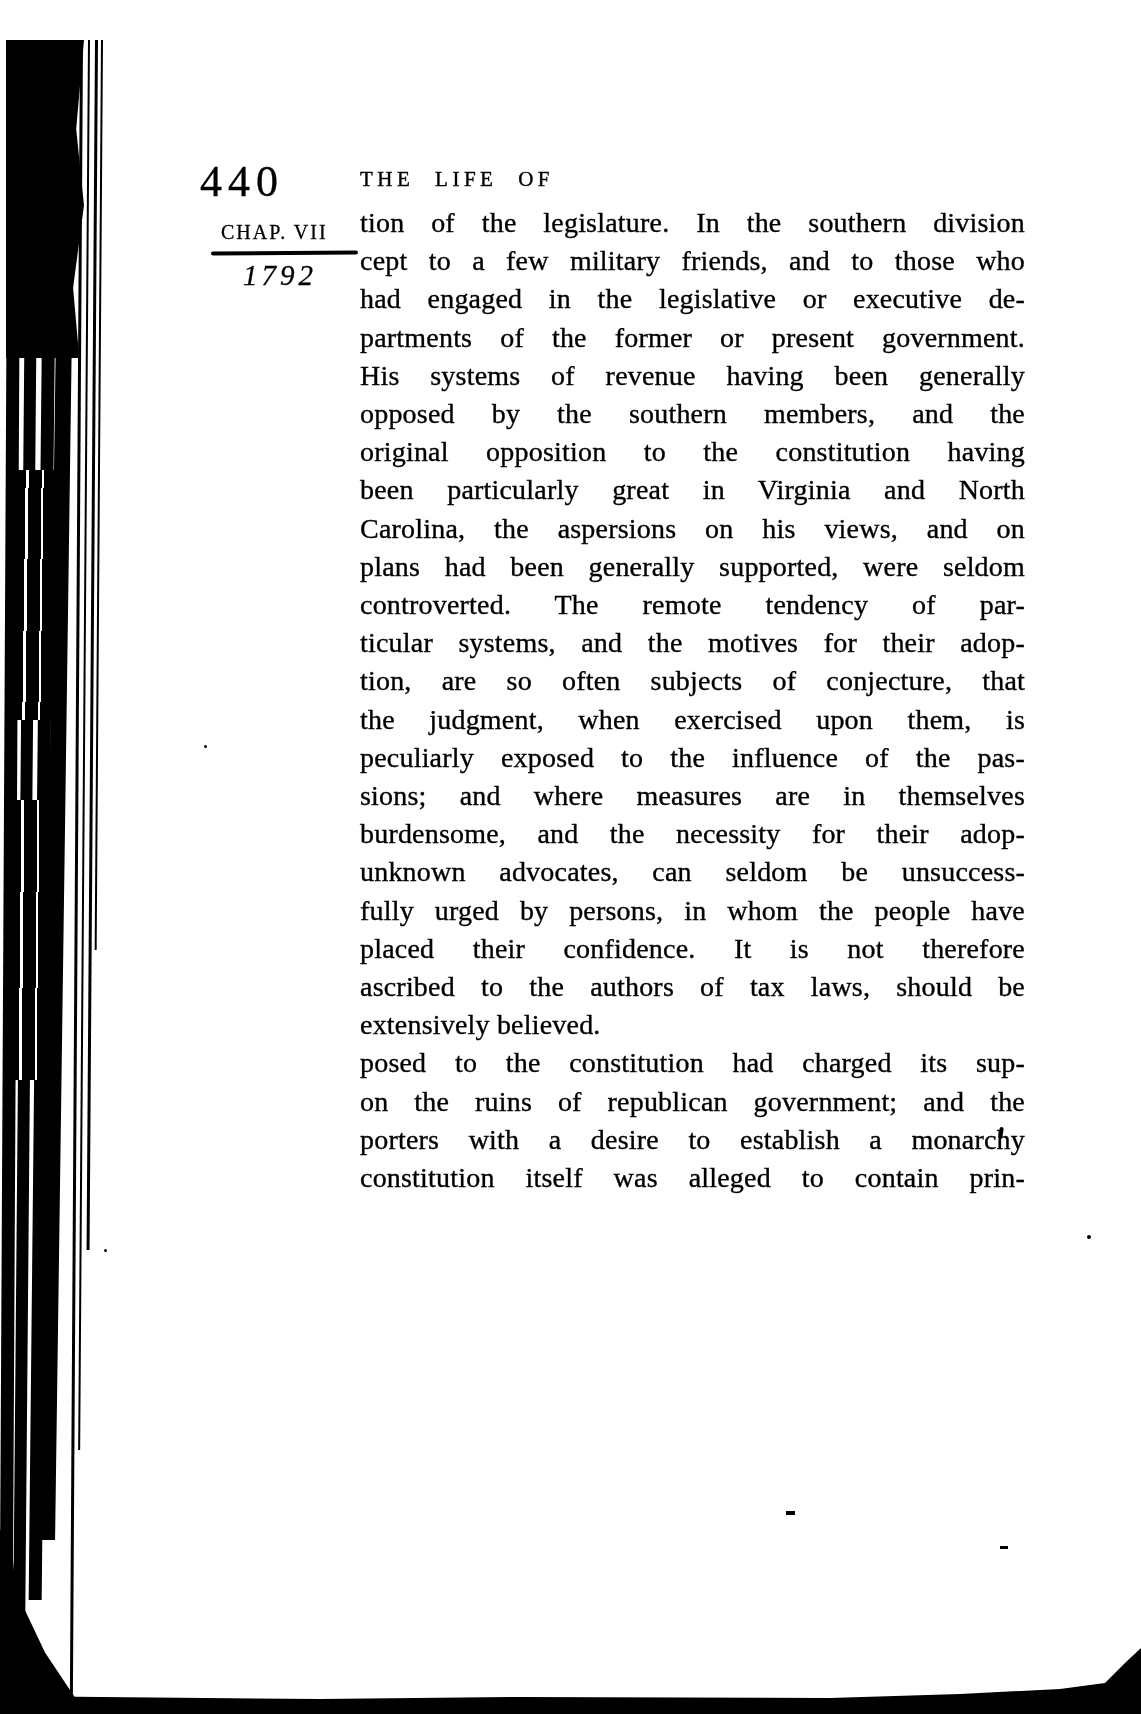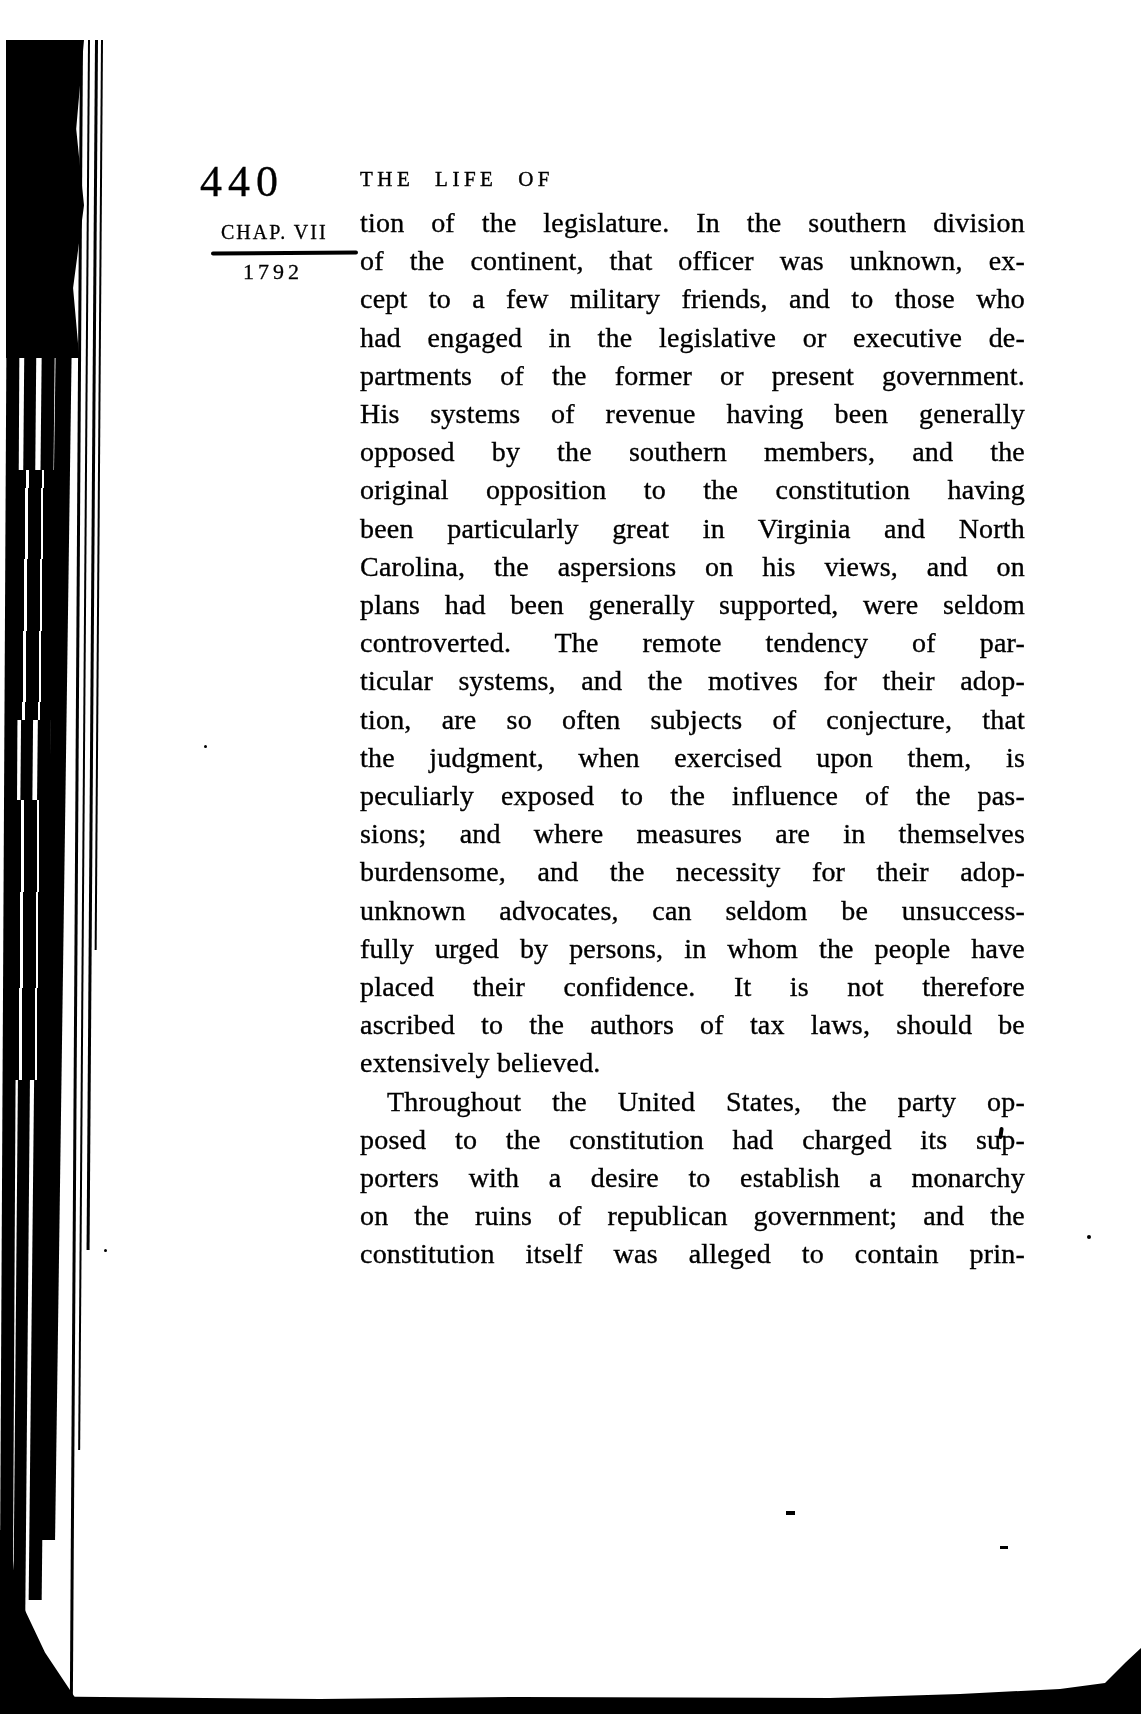--- a/index.html
+++ b/index.html
@@ -32,21 +32,21 @@
 
   
   .folio{position:absolute;left:200px;top:116px;font-size:44px;letter-spacing:6px;
       -webkit-text-stroke:0.3px #000;}
   .running-header{position:absolute;left:360px;top:127px;width:665px;
       font-size:21px;letter-spacing:4.5px;word-spacing:11px;-webkit-text-stroke:0.4px #000;}
   .chap-note{position:absolute;left:221px;top:181px;font-size:20px;letter-spacing:2px;
       -webkit-text-stroke:0.3px #000;}
   .margin-rule{position:absolute;left:211px;top:211px;width:147px;height:4px;background:#000;
       transform:rotate(-0.4deg);border-radius:2px;}
-  .year-note{position:absolute;left:243px;top:219px;font-size:22px;letter-spacing:4px;
+  .year-note{position:absolute;left:243px;top:219px;font-size:29px;letter-spacing:4px;font-style:italic;
       -webkit-text-stroke:0.3px #000;}
 
   .body-text{position:absolute;left:360px;top:164px;width:665px;font-size:28px;
       line-height:38.2px;letter-spacing:0.2px;-webkit-text-stroke:0.35px #000;}
   .line{text-align:justify;text-align-last:justify;}
   .line.indent{text-indent:27px;}
   .line.no-just{text-align-last:left;}
 
   
   .speck{position:absolute;background:#000;}
@@ -82,21 +82,20 @@
   <div class="folio">440</div>
   <div class="running-header">THE LIFE OF</div>
 
   <div class="chap-note">CHAP. VII</div>
   <div class="margin-rule"></div>
   <div class="year-note">1792</div>
 
   <div class="body-text">
       <div>
         <div class="line">tion of the legislature.  In the southern division</div>
-        <div class="line">of the continent, that officer was unknown, ex-</div>
         <div class="line">cept to a few military friends, and to those who</div>
         <div class="line">had engaged in the legislative or executive de-</div>
         <div class="line">partments of the former or present government.</div>
         <div class="line">His systems of revenue having been generally</div>
         <div class="line">opposed by the southern members, and the</div>
         <div class="line">original opposition to the constitution having</div>
         <div class="line">been particularly great in Virginia and North</div>
         <div class="line">Carolina, the aspersions on his views, and on</div>
         <div class="line">plans had been generally supported, were seldom</div>
         <div class="line">controverted.  The remote tendency of par-</div>
@@ -106,24 +105,23 @@
         <div class="line">peculiarly exposed to the influence of the pas-</div>
         <div class="line">sions; and where measures are in themselves</div>
         <div class="line">burdensome, and the necessity for their adop-</div>
         <div class="line">unknown advocates, can seldom be unsuccess-</div>
         <div class="line">fully urged by persons, in whom the people have</div>
         <div class="line">placed their confidence.  It is not therefore</div>
         <div class="line">ascribed to the authors of tax laws, should be</div>
         <div class="line no-just">extensively believed.</div>
       </div>
       <div>
-        <div class="line indent">Throughout the United States, the party op-</div>
         <div class="line">posed to the constitution had charged its sup-</div>
+        <div class="line">on the ruins of republican government; and the</div>
         <div class="line">porters with a desire to establish a monarchy</div>
-        <div class="line">on the ruins of republican government; and the</div>
         <div class="line">constitution itself was alleged to contain prin-</div>
       </div>
     </div>
 
   <div class="speck sp1"></div>
   <div class="speck sp2"></div>
   <div class="speck sp3"></div>
   <div class="speck sp4"></div>
   <div class="speck sp5"></div>
   <div class="speck sp6"></div>

